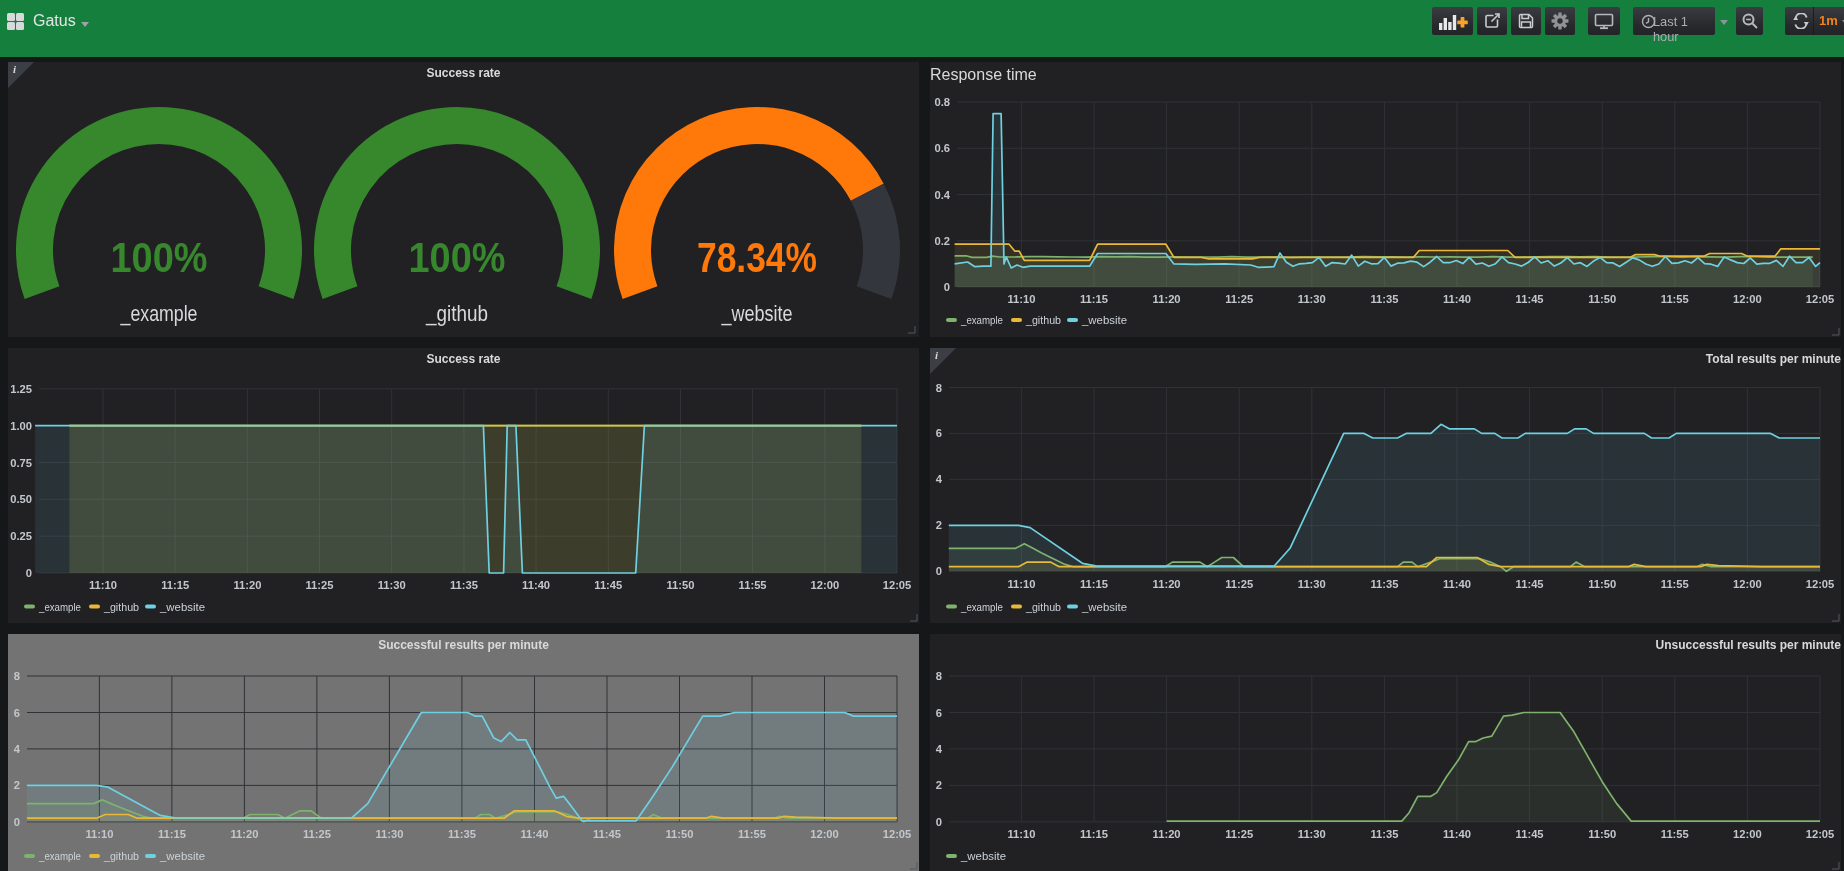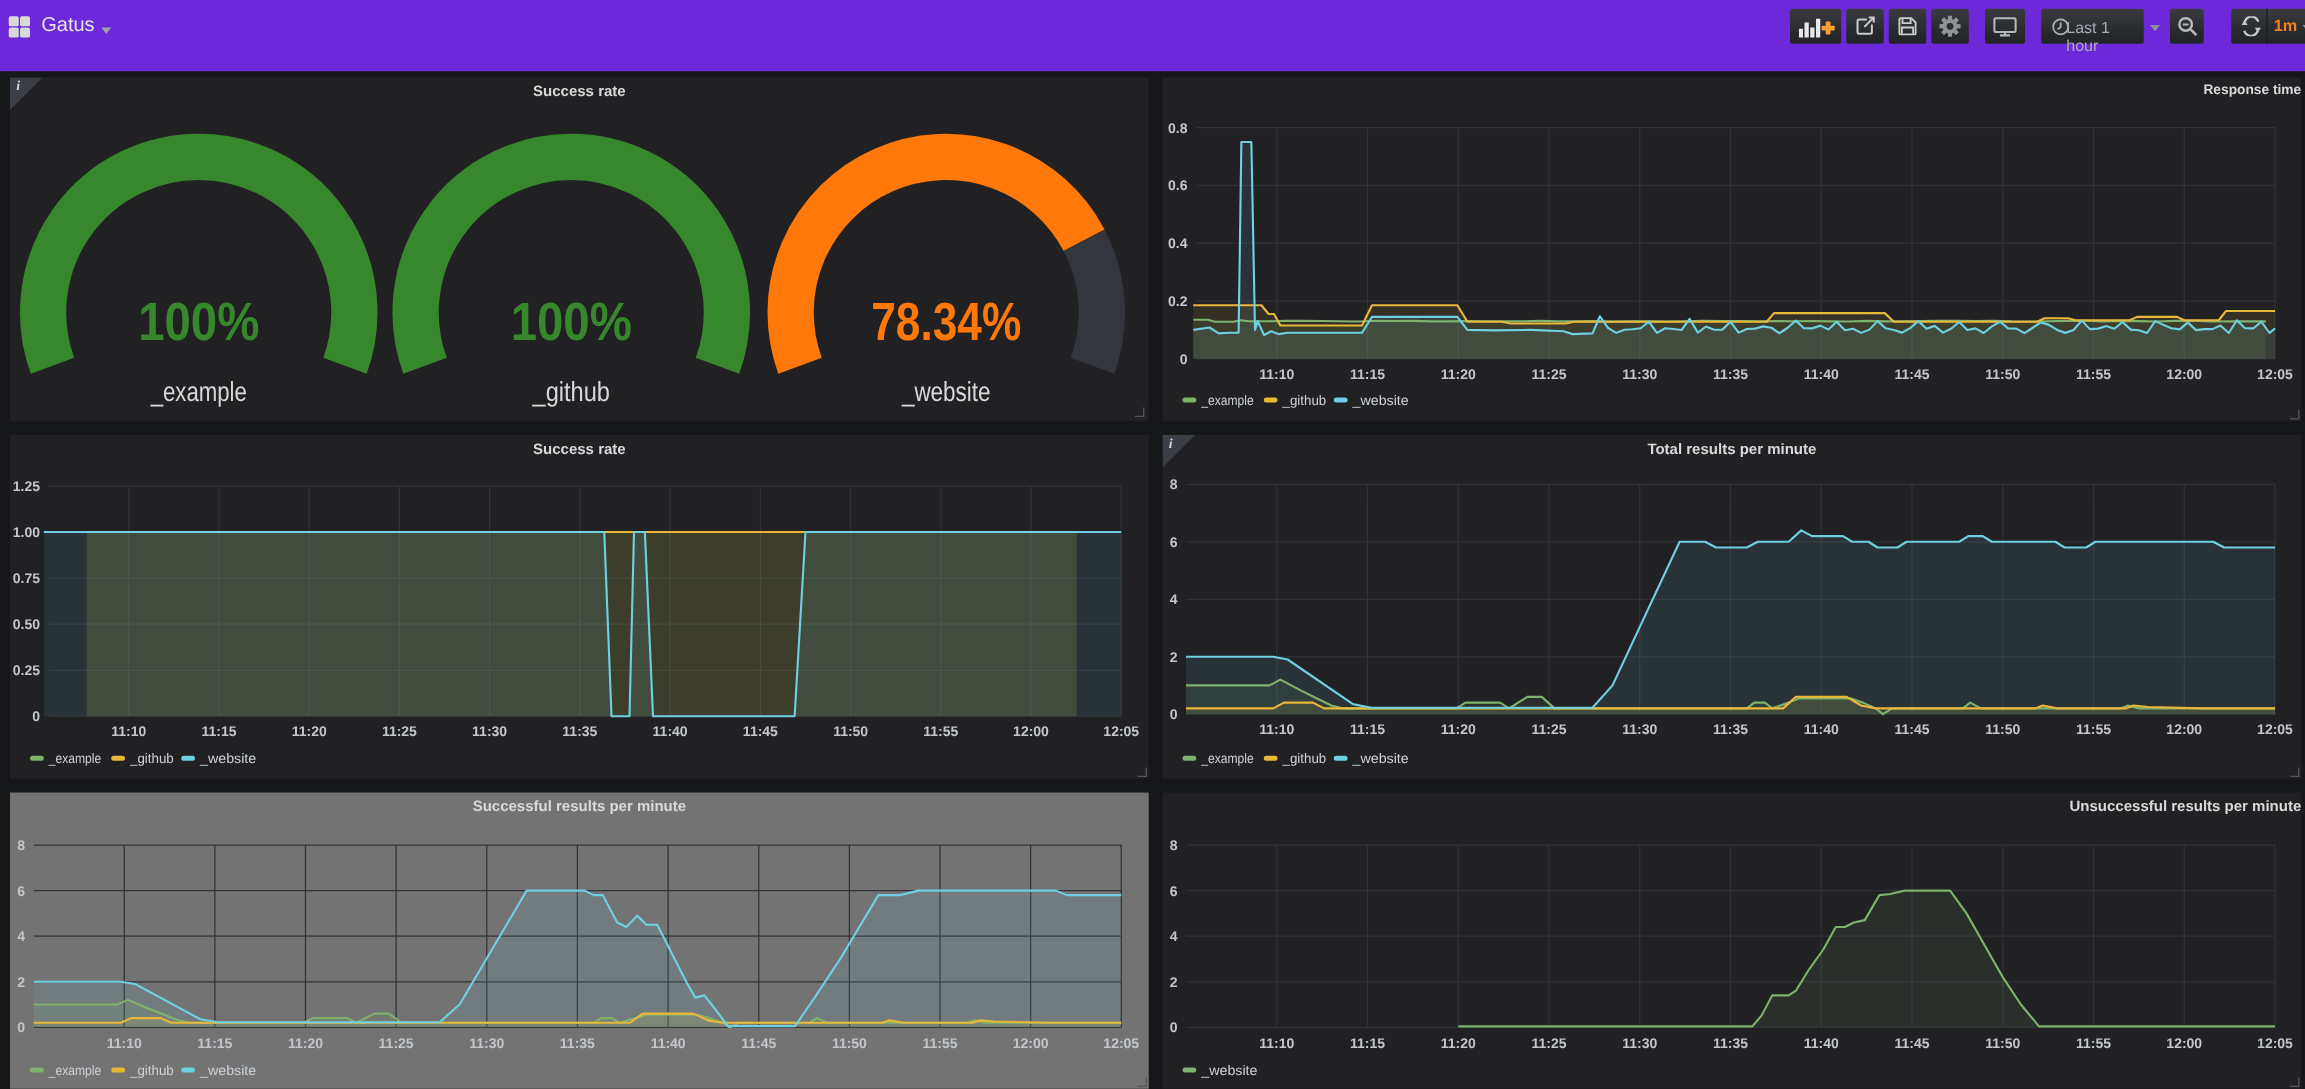--- a/index.html
+++ b/index.html
@@ -1,16 +1,16 @@
 <!DOCTYPE html>
 <html><head><meta charset="utf-8"><style>
 html,body{margin:0;padding:0;width:1844px;height:871px;background:#161719;font-family:'Liberation Sans',sans-serif;overflow:hidden}
 div{box-sizing:border-box}
 </style></head><body>
-<div style="position:absolute;left:0;top:0;width:1844px;height:57px;background:#6d28d9">
+<div style="position:absolute;left:0;top:0;width:1844px;height:57px;background:#15803d">
     <div style="position:absolute;left:7px;top:13px;width:7.5px;height:7.5px;background:#d8d9da;border-radius:1.5px"></div>
     <div style="position:absolute;left:16px;top:13px;width:7.5px;height:7.5px;background:#d8d9da;border-radius:1.5px"></div>
     <div style="position:absolute;left:7px;top:22px;width:7.5px;height:7.5px;background:#d8d9da;border-radius:1.5px"></div>
     <div style="position:absolute;left:16px;top:22px;width:7.5px;height:7.5px;background:#d8d9da;border-radius:1.5px"></div>
     <div style="position:absolute;left:33px;top:12px;font-size:16px;color:#e3e4e6">Gatus</div>
     <svg width="10" height="8" style="position:absolute;left:80px;top:20px">
       <polygon points="1,2 9,2 5,7" fill="#9fa3a8"></polygon>
     </svg>
     <div style="position:absolute;left:1432px;top:7px;width:41px;height:28px;border-radius:2px;background:linear-gradient(to bottom,#3a3c41,#26282c 70%,#222428);">
       <svg width="30" height="20" style="position:absolute;left:7px;top:4px">
@@ -92,21 +92,21 @@
       <text x="449" y="210" text-anchor="middle" font-size="43" font-weight="bold" fill="#37872d" textLength="97" lengthAdjust="spacingAndGlyphs">100%</text>
       <text x="449" y="259" text-anchor="middle" font-size="22" fill="#d8d9da" textLength="62" lengthAdjust="spacingAndGlyphs">_github</text>
       <path d="M 632.01 230.58 A 124.5 124.5 0 0 1 859.28 130.22" fill="none" stroke="#ff780a" stroke-width="37"></path>
       <path d="M 859.28 130.22 A 124.5 124.5 0 0 1 865.99 230.58" fill="none" stroke="#33363c" stroke-width="37"></path>
       <text x="749" y="210" text-anchor="middle" font-size="43" font-weight="bold" fill="#ff780a" textLength="120" lengthAdjust="spacingAndGlyphs">78.34%</text>
       <text x="749" y="259" text-anchor="middle" font-size="22" fill="#d8d9da" textLength="71" lengthAdjust="spacingAndGlyphs">_website</text>
       <path d="M 900 271 L 907 271 L 907 264" fill="none" stroke="#55585e" stroke-width="1"></path>
     </svg>
   </div>
 <div style="position:absolute;left:930px;top:62px;width:911px;height:275px;background:#212124;overflow:hidden">
-    <div style="position:absolute;left:0;top:4px;width:100%;text-align:right;font-size:11px;font-weight:bold;color:#d8d9da">Response time</div>
+    <div style="position:absolute;left:0;top:4px;width:100%;text-align:left;font-size:16px;font-weight:normal;color:#d8d9da">Response time</div>
     <svg width="911" height="275" viewBox="0 0 911 275" style="position:absolute;left:0;top:0">
       <line x1="27" y1="225.0" x2="890" y2="225.0" stroke="#2f3237" stroke-width="1"></line>
       <line x1="27" y1="178.8" x2="890" y2="178.8" stroke="#2f3237" stroke-width="1"></line>
       <line x1="27" y1="132.5" x2="890" y2="132.5" stroke="#2f3237" stroke-width="1"></line>
       <line x1="27" y1="86.3" x2="890" y2="86.3" stroke="#2f3237" stroke-width="1"></line>
       <line x1="27" y1="40.0" x2="890" y2="40.0" stroke="#2f3237" stroke-width="1"></line>
       <line x1="91.4" y1="40" x2="91.4" y2="225" stroke="#2f3237" stroke-width="1"></line>
       <line x1="164.0" y1="40" x2="164.0" y2="225" stroke="#2f3237" stroke-width="1"></line>
       <line x1="236.6" y1="40" x2="236.6" y2="225" stroke="#2f3237" stroke-width="1"></line>
       <line x1="309.2" y1="40" x2="309.2" y2="225" stroke="#2f3237" stroke-width="1"></line>
@@ -200,21 +200,21 @@
       <rect x="81" y="256.5" width="11" height="4" rx="2" fill="#eab839"></rect>
       <text x="96" y="262.5" font-size="11" fill="#ccd2d8" textLength="35" lengthAdjust="spacingAndGlyphs">_github</text>
       <rect x="137" y="256.5" width="11" height="4" rx="2" fill="#6ed0e0"></rect>
       <text x="152" y="262.5" font-size="11" fill="#ccd2d8" textLength="45" lengthAdjust="spacingAndGlyphs">_website</text>
       <path d="M 902 273 L 909 273 L 909 266" fill="none" stroke="#55585e" stroke-width="1"></path>
     </svg>
   </div>
 <div style="position:absolute;left:930px;top:348px;width:911px;height:275px;background:#212124;overflow:hidden">
     <div style="position:absolute;left:0;top:0;width:0;height:0;border-top:26px solid #3b3e44;border-right:26px solid transparent"></div>
     <div style="position:absolute;left:5px;top:1px;font:italic bold 11px 'Liberation Serif',serif;color:#d8d9da">i</div>
-    <div style="position:absolute;left:0;top:4px;width:100%;text-align:center;font-size:12px;font-weight:bold;color:#d8d9da">Total results per minute</div>
+    <div style="position:absolute;left:0;top:4px;width:100%;text-align:right;font-size:12px;font-weight:bold;color:#d8d9da">Total results per minute</div>
     <svg width="911" height="275" viewBox="0 0 911 275" style="position:absolute;left:0;top:0">
       <line x1="19" y1="223.3" x2="890" y2="223.3" stroke="#2f3237" stroke-width="1"></line>
       <line x1="19" y1="177.4" x2="890" y2="177.4" stroke="#2f3237" stroke-width="1"></line>
       <line x1="19" y1="131.4" x2="890" y2="131.4" stroke="#2f3237" stroke-width="1"></line>
       <line x1="19" y1="85.4" x2="890" y2="85.4" stroke="#2f3237" stroke-width="1"></line>
       <line x1="19" y1="39.5" x2="890" y2="39.5" stroke="#2f3237" stroke-width="1"></line>
       <line x1="91.4" y1="39.5" x2="91.4" y2="223.3" stroke="#2f3237" stroke-width="1"></line>
       <line x1="164.0" y1="39.5" x2="164.0" y2="223.3" stroke="#2f3237" stroke-width="1"></line>
       <line x1="236.6" y1="39.5" x2="236.6" y2="223.3" stroke="#2f3237" stroke-width="1"></line>
       <line x1="309.2" y1="39.5" x2="309.2" y2="223.3" stroke="#2f3237" stroke-width="1"></line>

